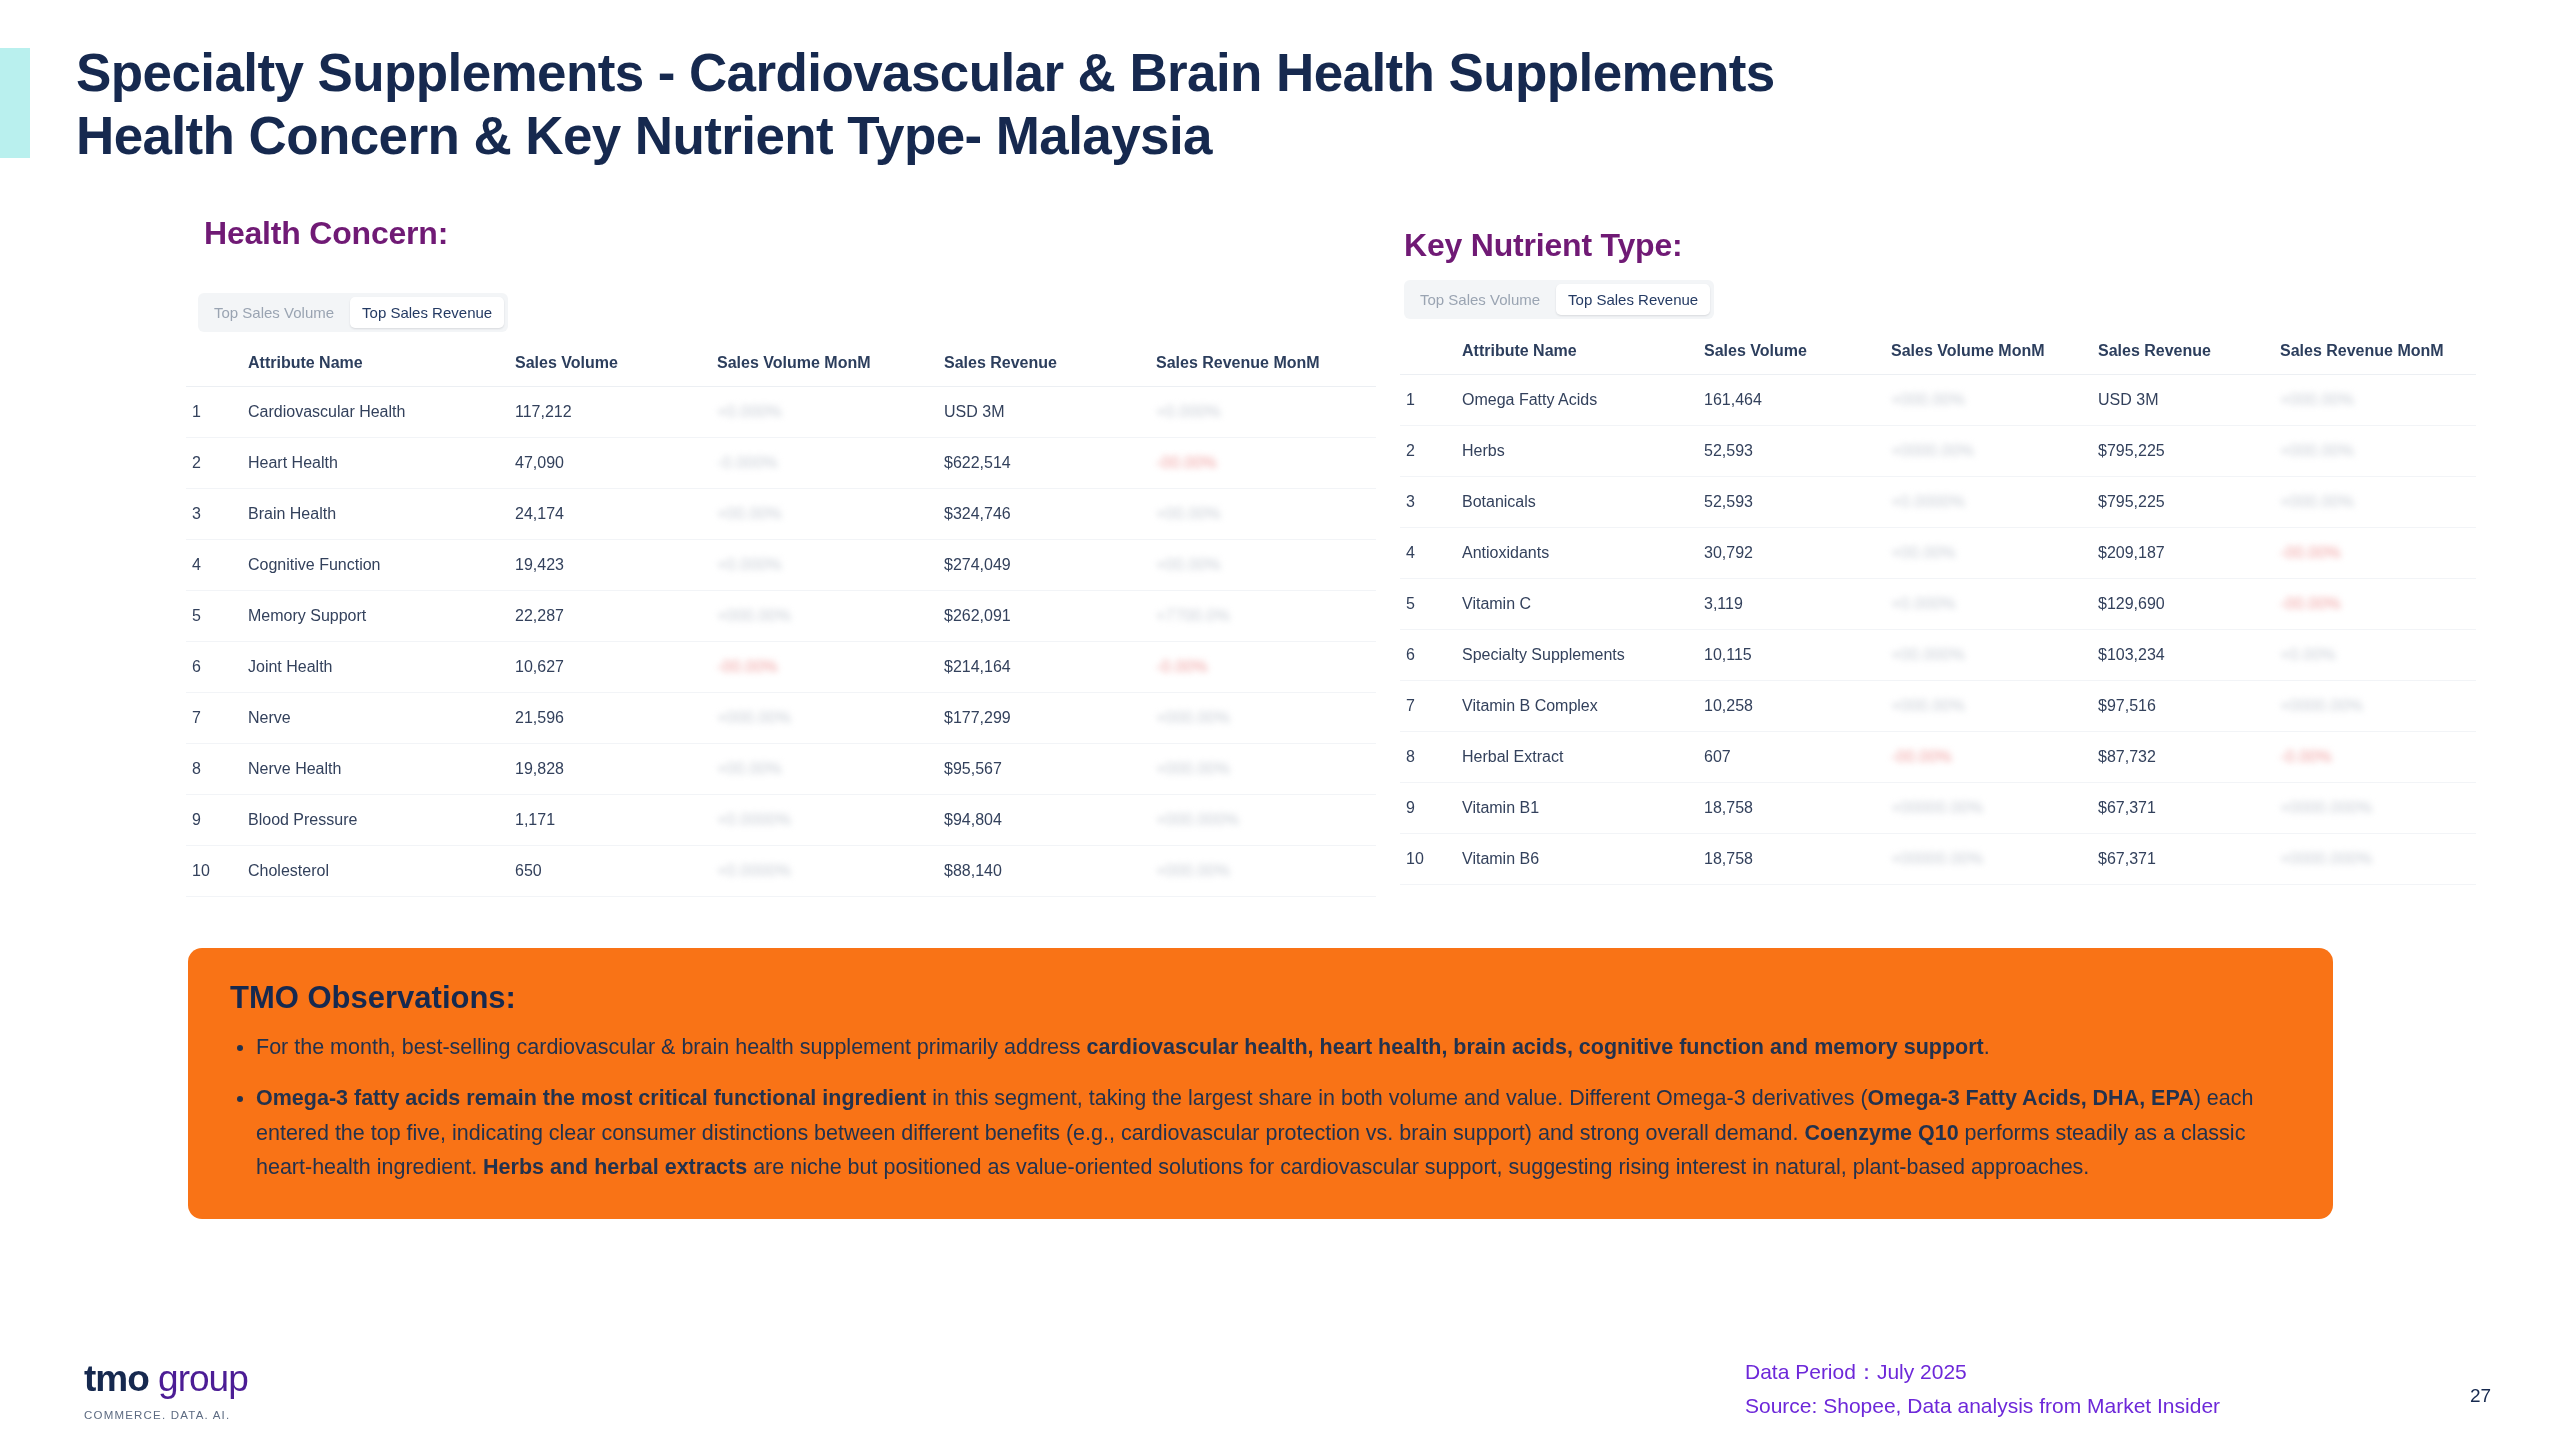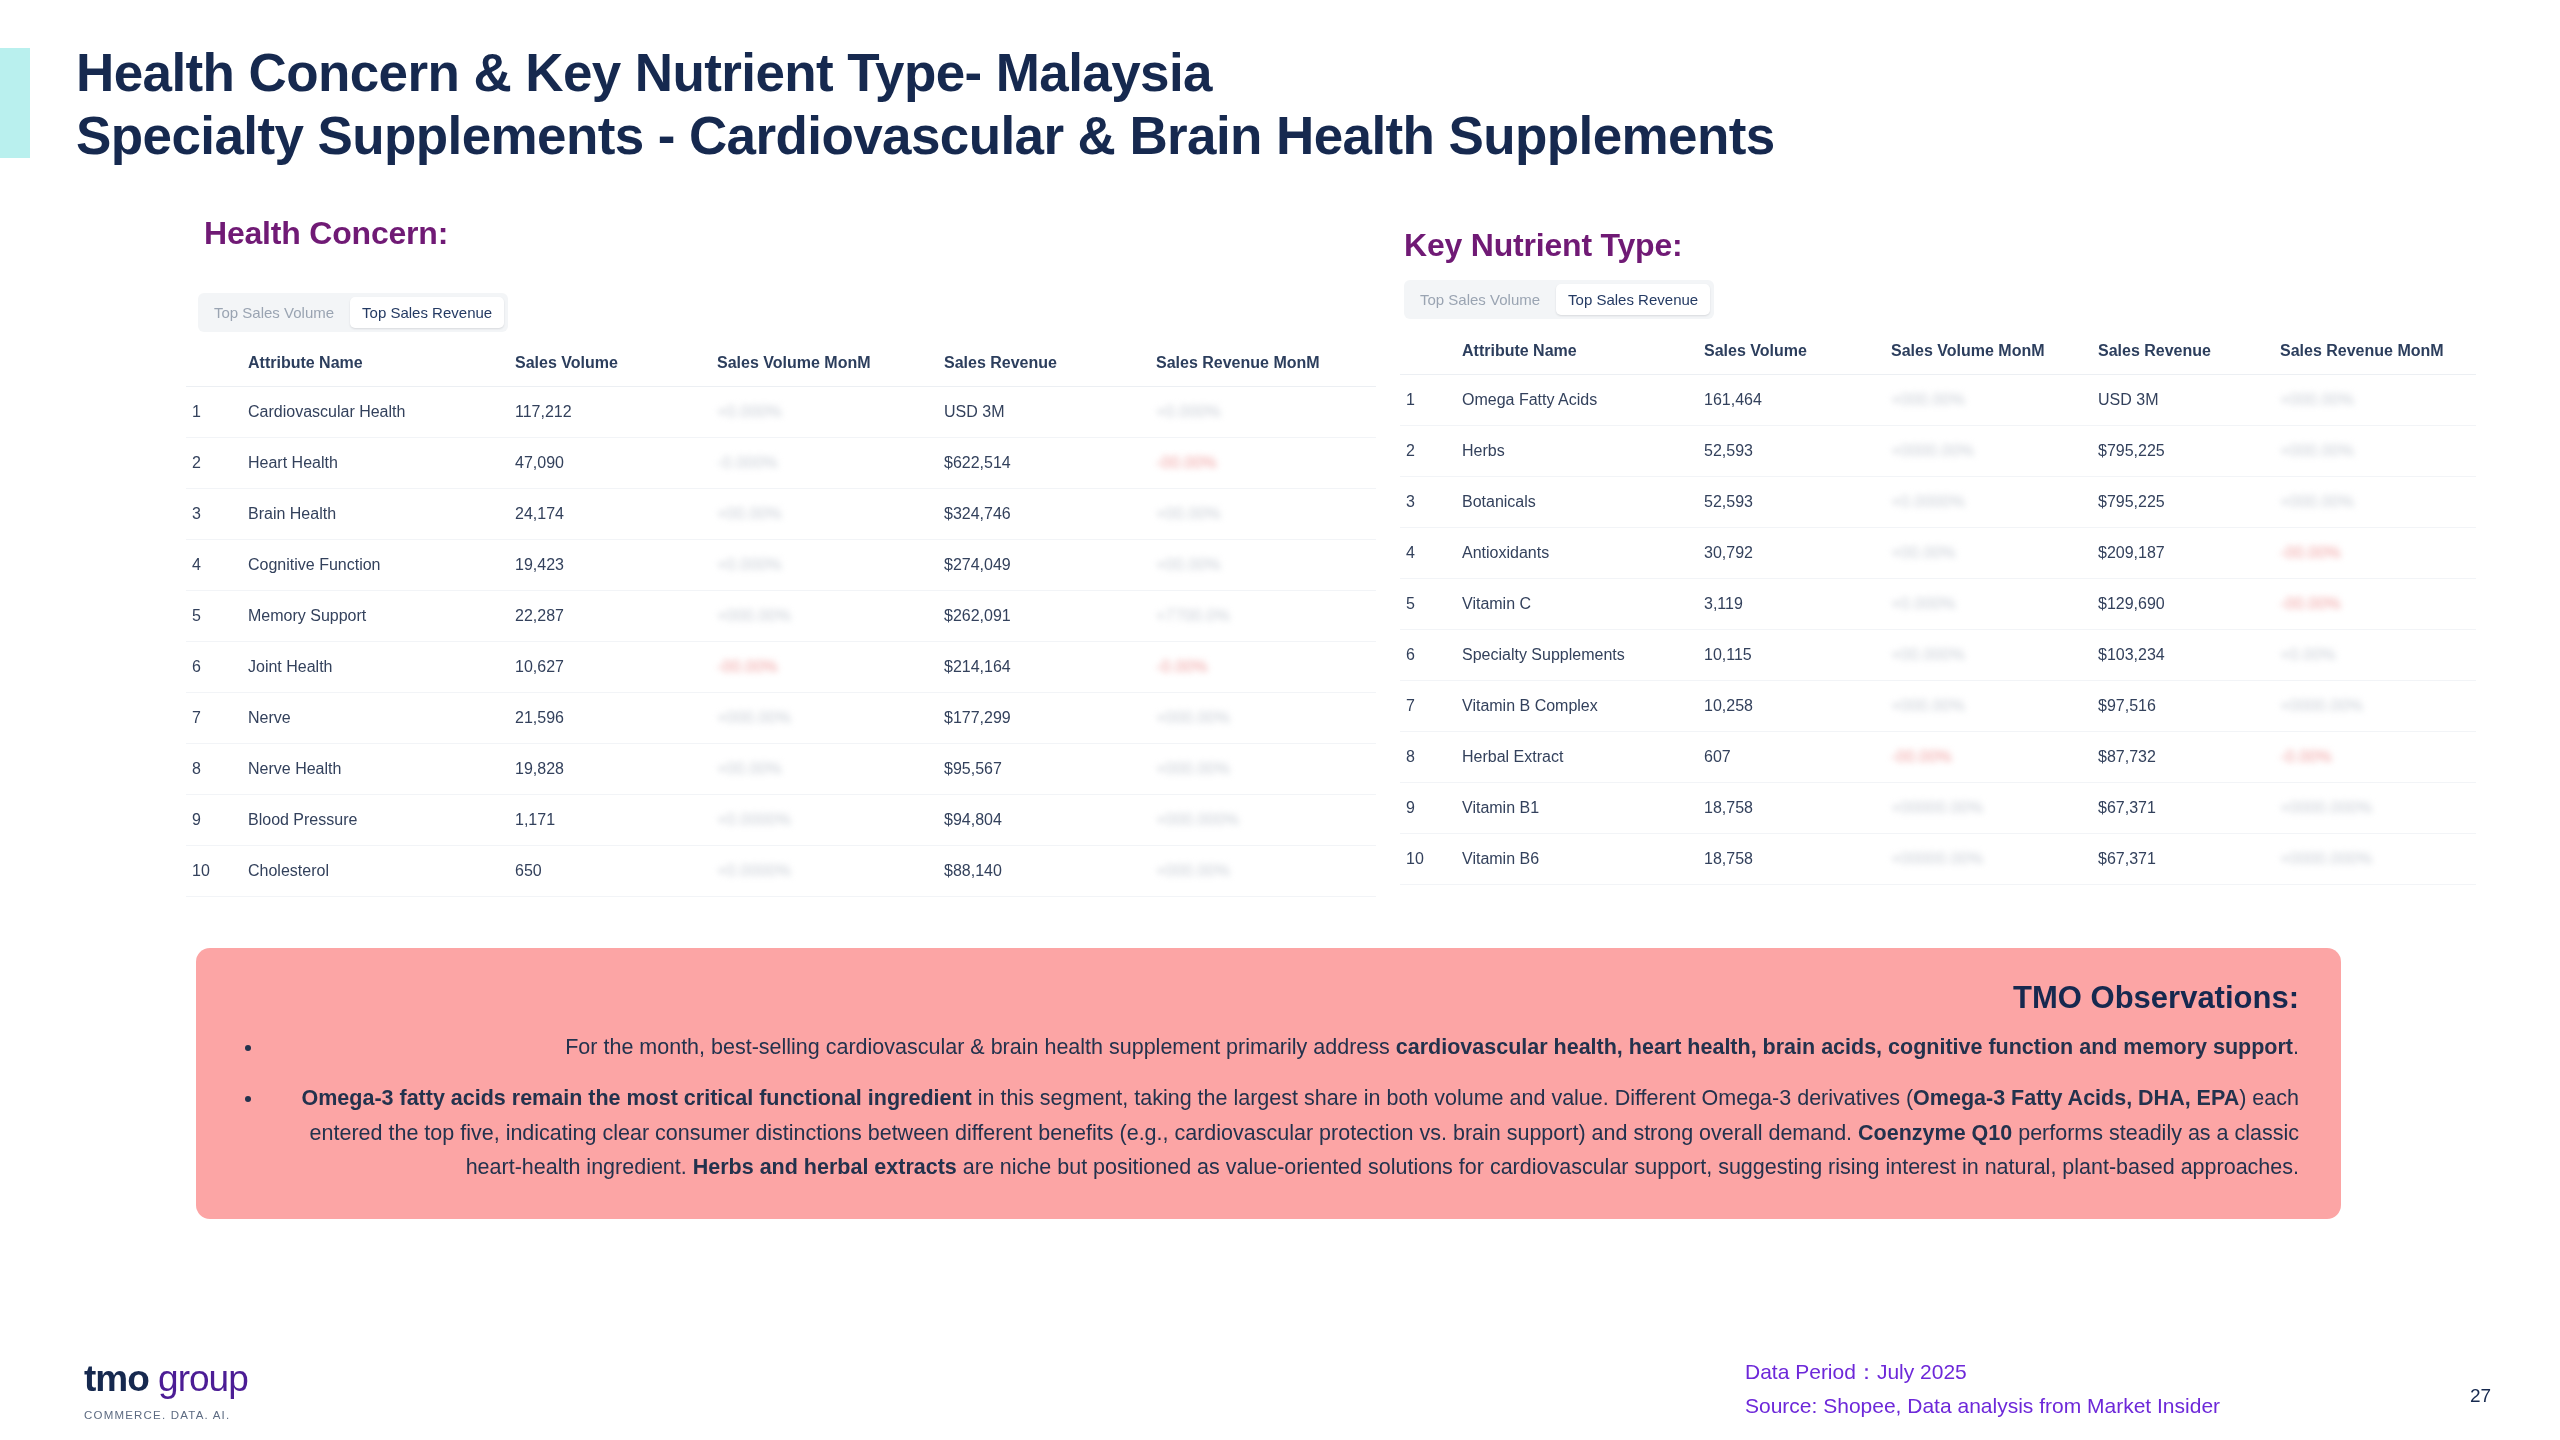--- a/index.html
+++ b/index.html
@@ -129,28 +129,27 @@
   .blurred {
     color: #c9ced6;
     filter: blur(3.2px);
     letter-spacing: .2px;
   }
   .blurred.neg { color: #f0a0a0; }
 
   
   .observations {
     position: absolute;
-    left: 196px;
+    left: 188px;
     top: 948px;
     width: 2145px;
-    background: #fca5a5;
+    background: #f97316;
     border-radius: 14px;
     padding: 26px 42px 34px 42px;
     box-sizing: border-box;
-    text-align: right;
   }
   .obs-title {
     font-size: 31px;
     font-weight: bold;
     color: #16294f;
     margin: 6px 0 14px 0;
   }
   .obs-list {
     margin: 0;
     padding-left: 26px;
@@ -201,22 +200,22 @@
   }
 </style>
 </head>
 <body>
 
 <div class="slide">
 
   <div class="accent-bar"></div>
 
   <div class="title-block">
+    <div class="title-line">Specialty Supplements - Cardiovascular &amp; Brain Health Supplements</div>
     <div class="title-line">Health Concern &amp; Key Nutrient Type- Malaysia</div>
-    <div class="title-line">Specialty Supplements - Cardiovascular &amp; Brain Health Supplements</div>
   </div>
 
   <div class="section-title" id="health-concern-title">Health Concern:</div>
   <div class="chips" id="chips-left">
       <div class="chip">Top Sales Volume</div>
       <div class="chip active">Top Sales Revenue</div>
     </div>
   <div class="table-card" id="table-left">
       <table>
         <thead>

